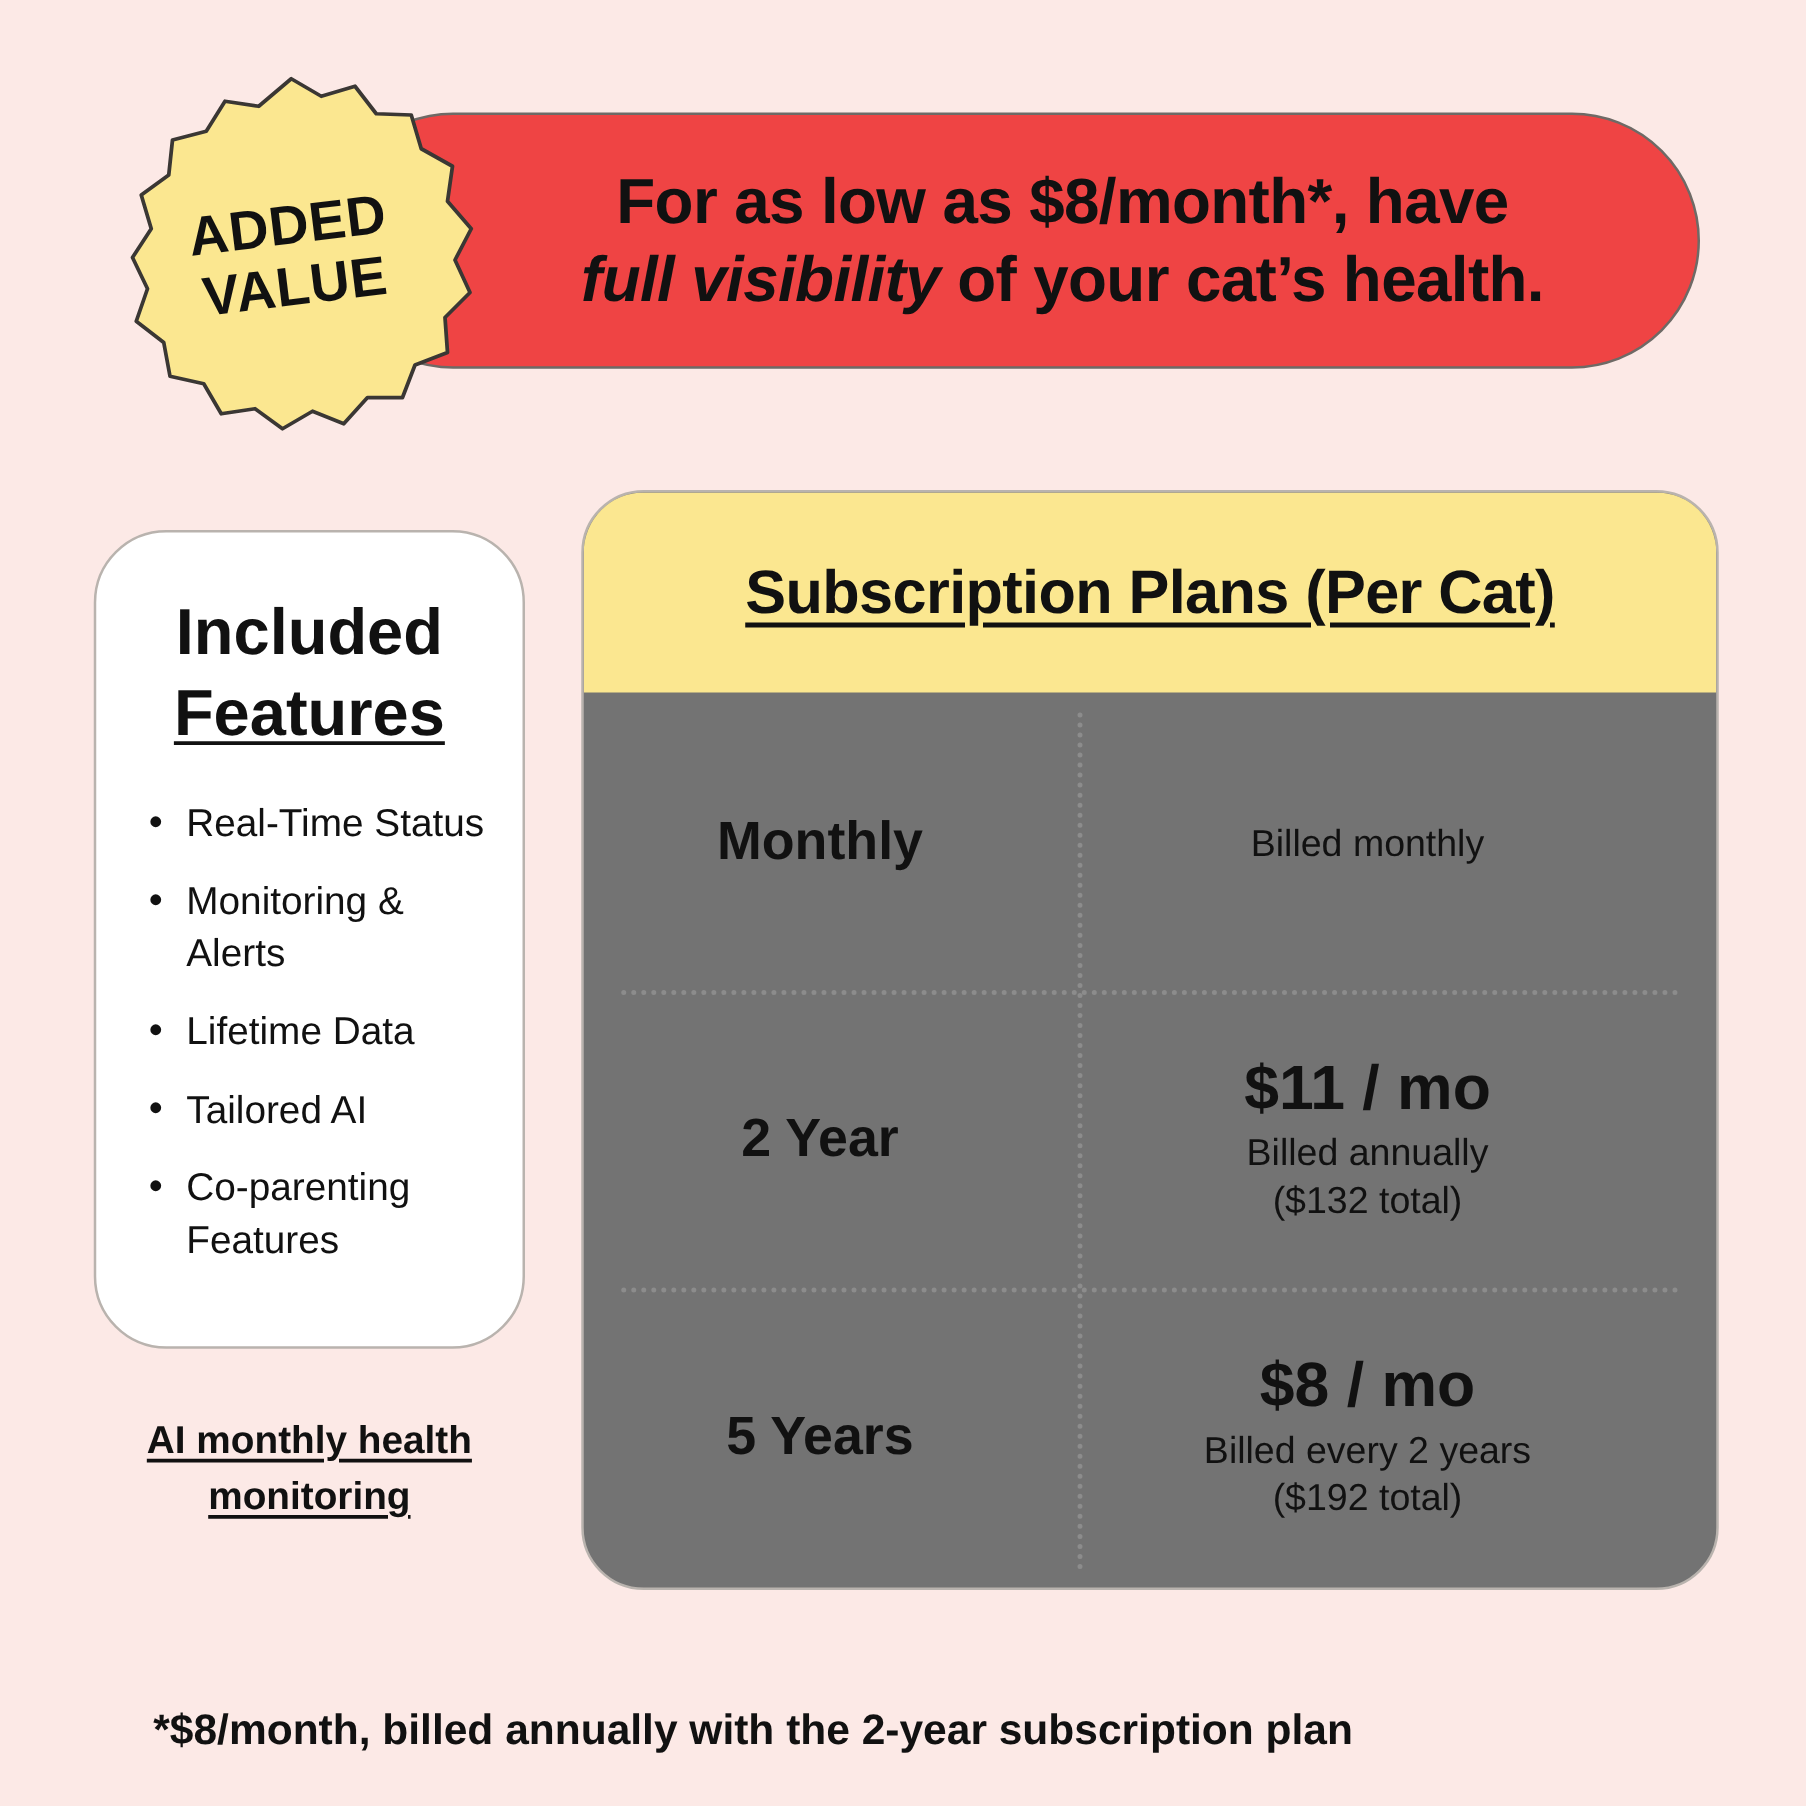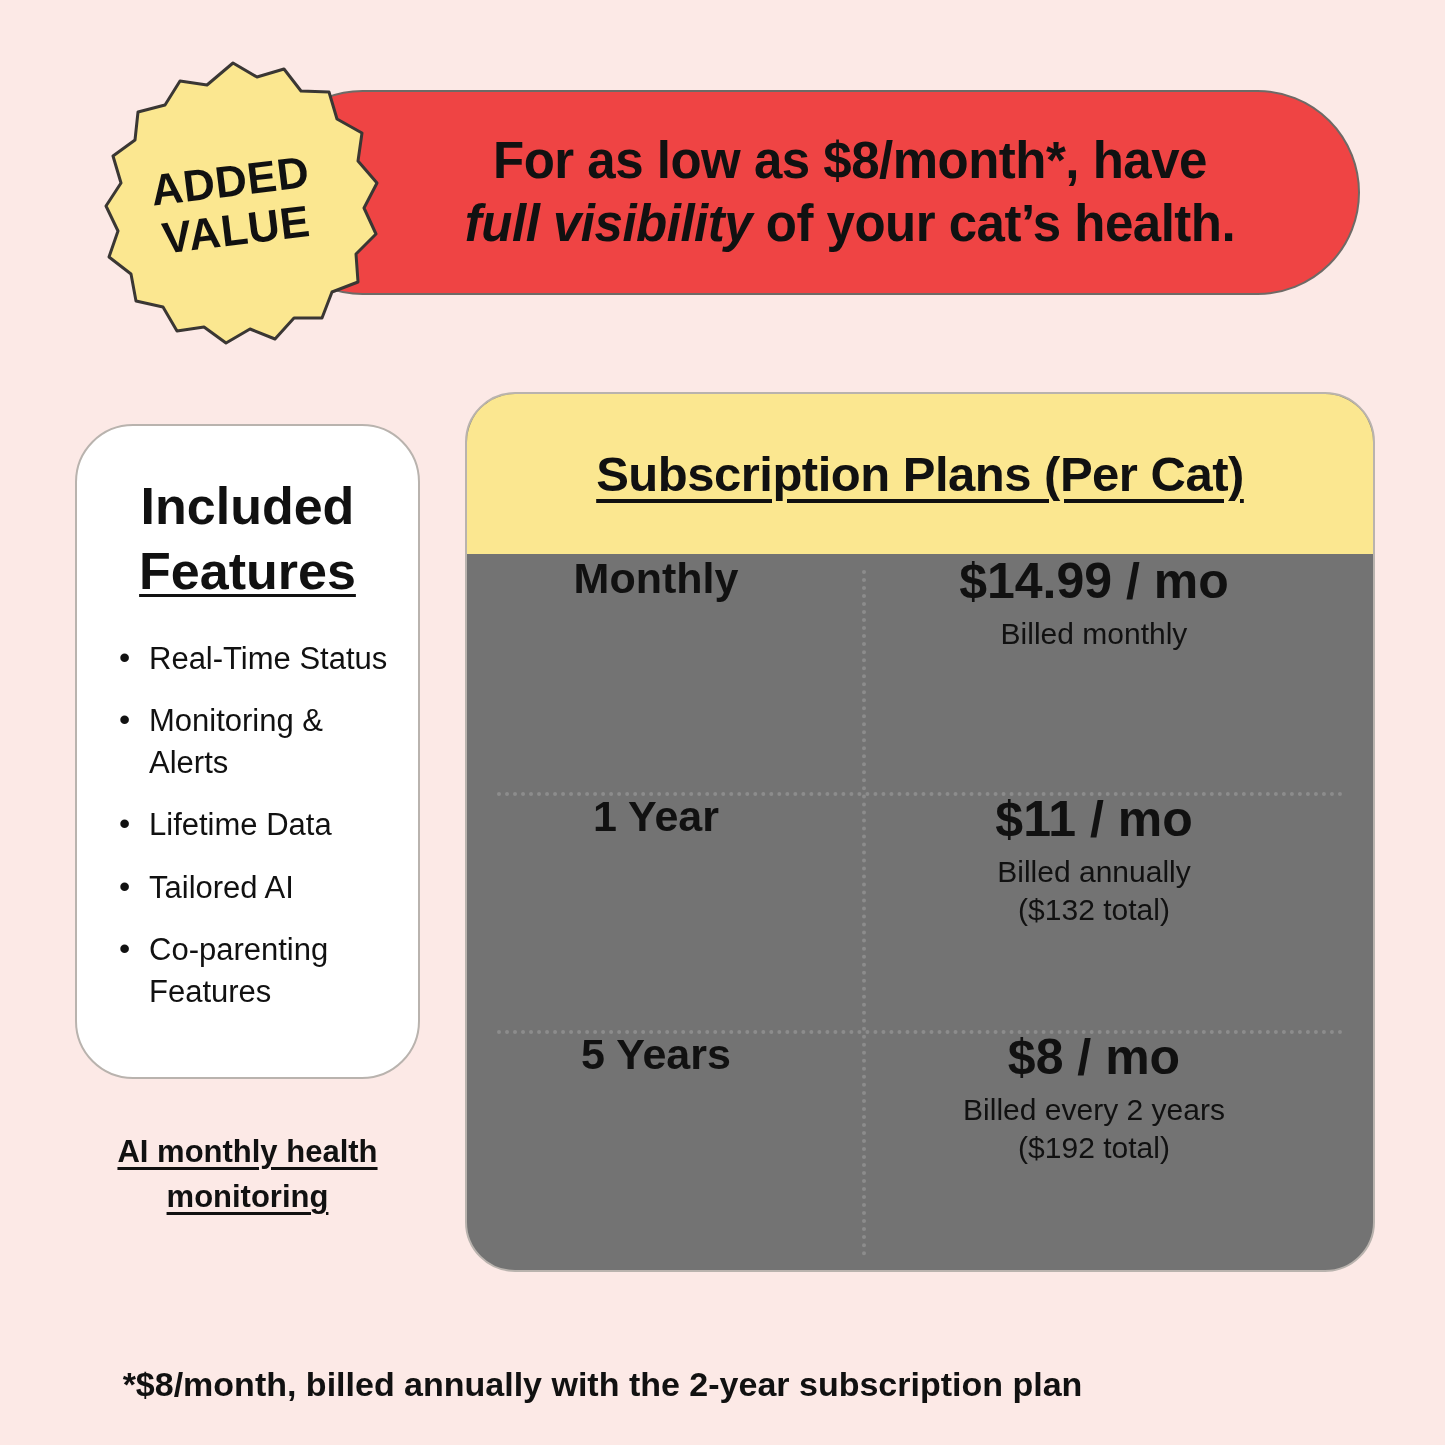--- a/index.html
+++ b/index.html
@@ -168,20 +168,21 @@
     text-underline-offset: 8px;
     text-decoration-thickness: 4px;
     letter-spacing: -0.5px;
   }
   .plans-body {
     position: relative;
     height: 716px;
   }
   .plan-row {
     display: flex;
+    align-items: center;
     height: 238px;
     position: relative;
   }
   .plan-row + .plan-row::before {
     content: "";
     position: absolute;
     left: 30px;
     right: 30px;
     top: 0;
     border-top: 4px dotted #8c8c8c;
@@ -275,27 +276,26 @@
 <div class="plans-card">
   <div class="plans-header">
     <span class="plans-header-text">Subscription Plans (Per Cat)</span>
   </div>
   <div class="plans-body">
     <div class="vdivider"></div>
 
     <div class="plan-row">
       <div class="plan-name">Monthly</div>
       <div class="plan-price-cell">
-        <div class="plan-price">$14.99 / mo</div>
         <div class="plan-note">Billed monthly</div>
       </div>
     </div>
 
     <div class="plan-row">
-      <div class="plan-name">1 Year</div>
+      <div class="plan-name">2 Year</div>
       <div class="plan-price-cell">
         <div class="plan-price">$11 / mo</div>
         <div class="plan-note">Billed annually<br>($132 total)</div>
       </div>
     </div>
 
     <div class="plan-row">
       <div class="plan-name">5 Years</div>
       <div class="plan-price-cell">
         <div class="plan-price">$8 / mo</div>

